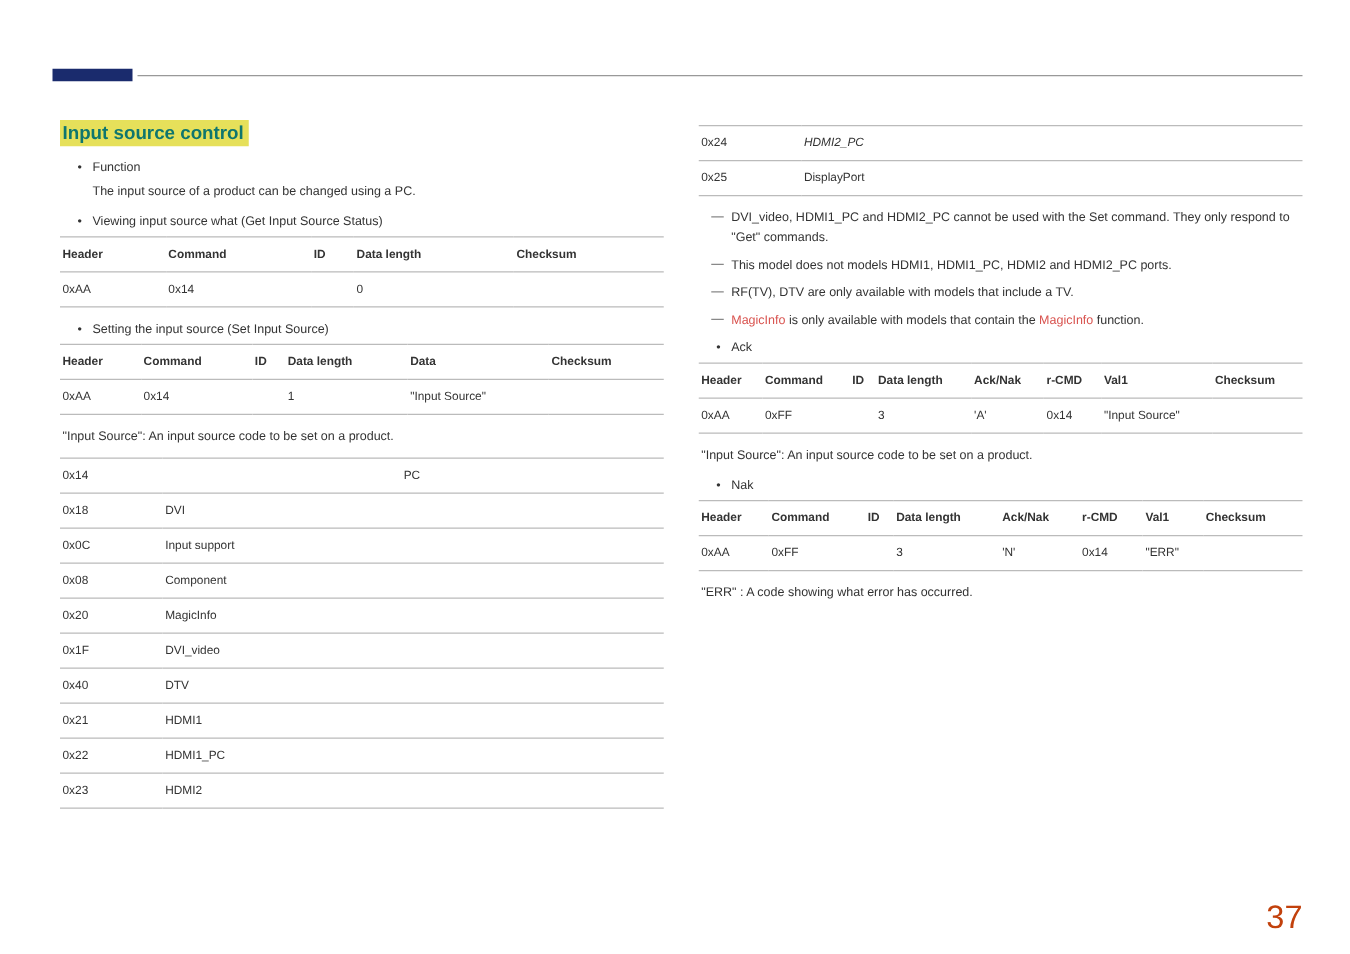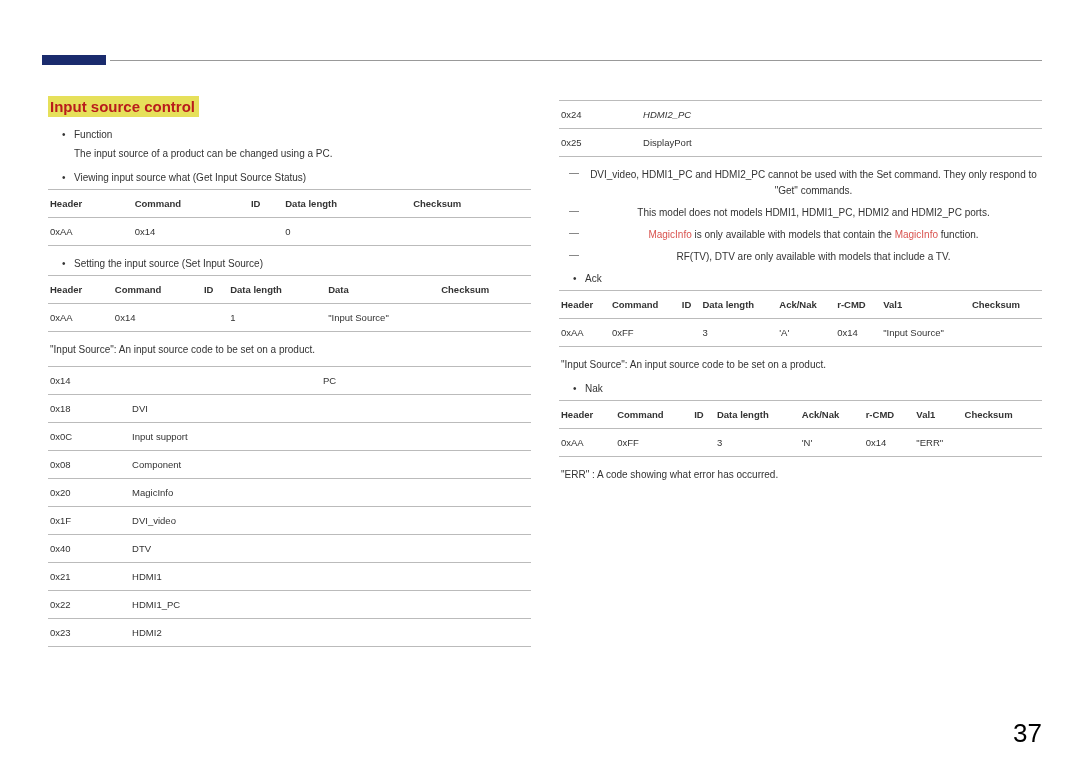--- a/index.html
+++ b/index.html
@@ -25,36 +25,36 @@
     top: 60px;
     left: 110px;
     right: 38px;
     border-top: 1px solid #999;
   }
   .page-number {
     position: absolute;
     bottom: 14px;
     right: 38px;
     font-size: 26px;
-    color: #000000;
+    color: #c2410c;
     font-weight: 300;
   }
   .columns {
     position: absolute;
     top: 96px;
     left: 48px;
     right: 38px;
     display: flex;
     gap: 28px;
   }
   .col { flex: 1; }
   .heading {
     display: inline-block;
     background: #e6e05a;
-    color: #b91c1c;
+    color: #0f766e;
     font-weight: bold;
     font-size: 15px;
     padding: 2px 4px 2px 2px;
     margin-bottom: 10px;
   }
   .bullet-item {
     padding-left: 26px;
     position: relative;
     margin-bottom: 4px;
     line-height: 1.5;
@@ -69,21 +69,20 @@
   .sub-text {
     padding-left: 26px;
     line-height: 1.6;
     margin-bottom: 8px;
   }
   .dash-item {
     padding-left: 26px;
     position: relative;
     margin-bottom: 6px;
     line-height: 1.6;
-    text-align: center;
   }
   .dash-item::before {
     content: "";
     position: absolute;
     left: 10px;
     top: 6px;
     width: 10px;
     border-top: 1px solid #888;
   }
   table {
@@ -227,24 +226,24 @@
           </tr>
           <tr>
             <td>0x25</td>
             <td>DisplayPort</td>
           </tr>
         </tbody>
     </table>
 
     <div class="dash-item">DVI_video, HDMI1_PC and HDMI2_PC cannot be used with the Set command. They only respond to "Get" commands.</div>
     <div class="dash-item">This model does not models HDMI1, HDMI1_PC, HDMI2 and HDMI2_PC ports.</div>
+    <div class="dash-item">RF(TV), DTV are only available with models that include a TV.</div>
     <div class="dash-item">
       <span class="red">MagicInfo</span><span> is only available with models that contain the </span><span class="red">MagicInfo</span><span> function.</span>
     </div>
-    <div class="dash-item">RF(TV), DTV are only available with models that include a TV.</div>
 
     <div class="bullet-item">Ack</div>
 
     <table>
       <thead>
           <tr>
         <th>Header</th>
         <th>Command</th>
         <th>ID</th>
         <th>Data length</th>

